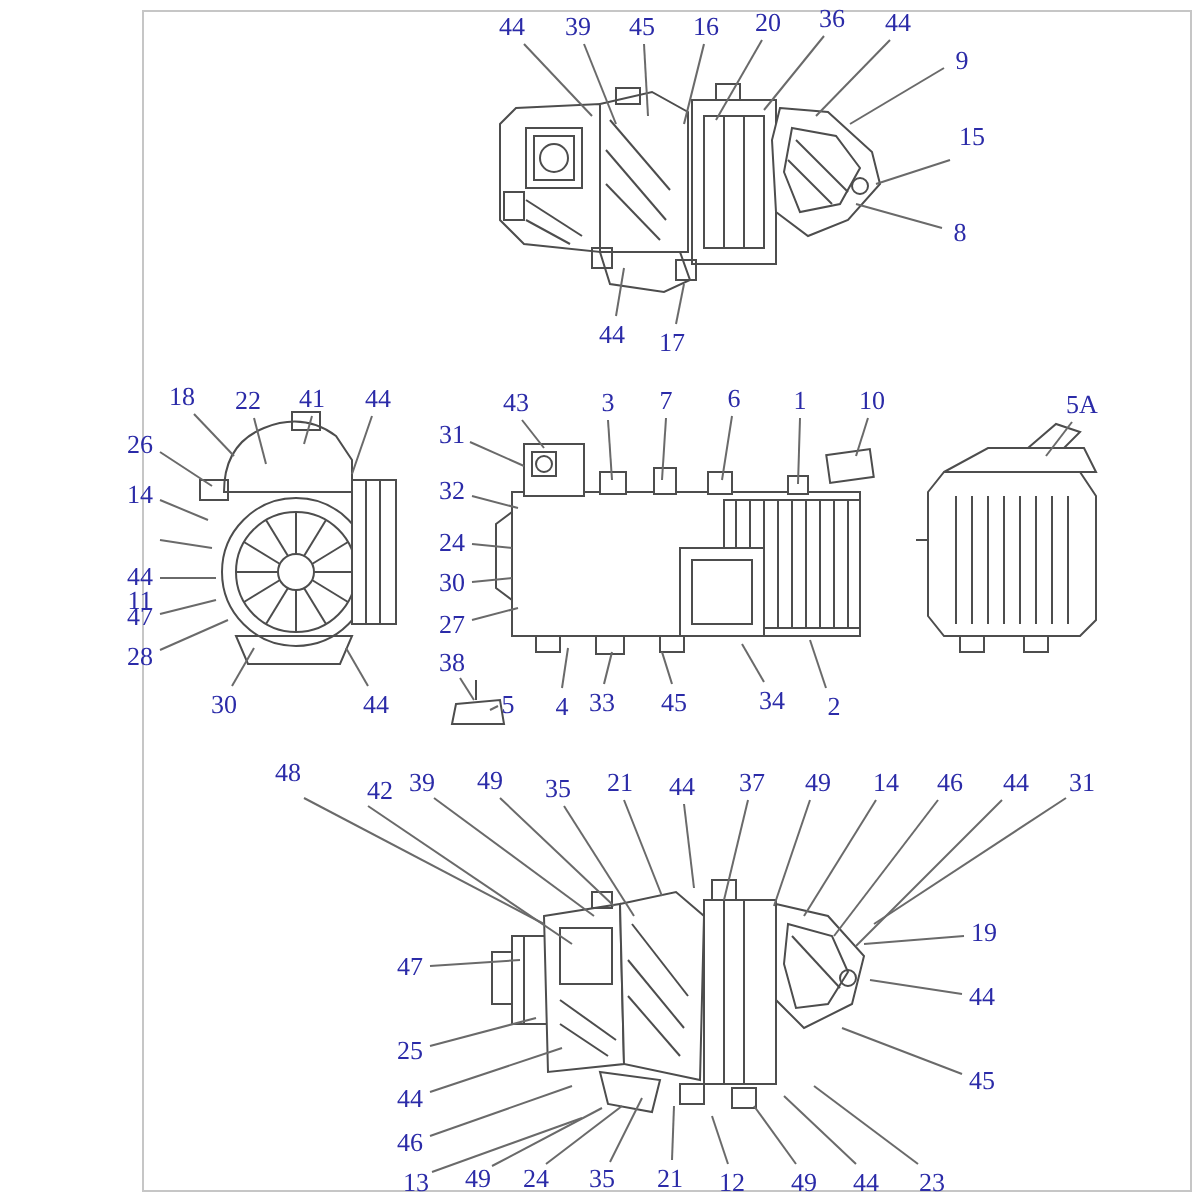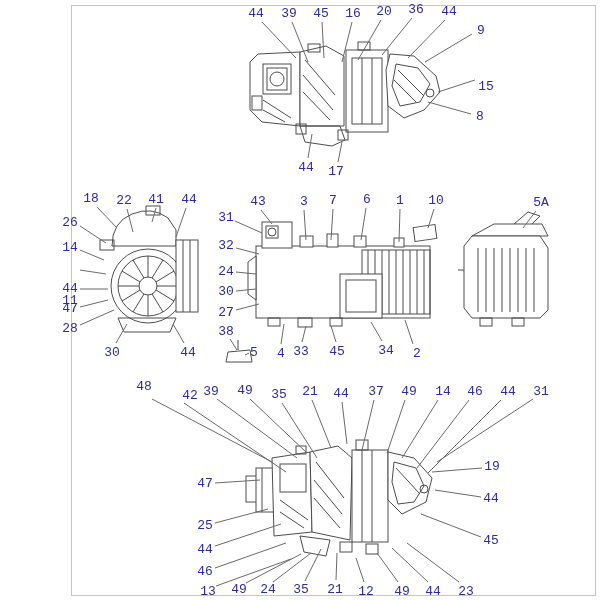--- a/index.html
+++ b/index.html
@@ -1,17 +1,17 @@
 <!DOCTYPE html>
 <html><head>
 <meta charset="utf-8">
 <style>
   html,body{margin:0;padding:0;background:#ffffff;}
   .stage{position:relative;width:600px;height:600px;background:#fff;
-         font-family:Liberation Mono, monospace;overflow:hidden;}
+         font-family:Liberation Serif, serif;overflow:hidden;}
   .frame{position:absolute;left:71px;top:5px;width:525px;height:591px;
          border:1px solid #c6c6c6;box-sizing:border-box;pointer-events:none;}
   svg.art{position:absolute;left:0;top:0;}
   #labels-layer{position:absolute;left:0;top:0;width:600px;height:600px;}
   .part-label{position:absolute;transform:translate(-50%,-50%);
               font-size:13px;line-height:1;cursor:pointer;white-space:nowrap;}
 </style>
 </head>
 <body>
 
@@ -224,21 +224,21 @@
 
   <div id="labels-layer" style="color: rgb(43, 43, 168);">
       <div class="part-label" style="left: 256px; top: 13px;">44</div>
       <div class="part-label" style="left: 289px; top: 13px;">39</div>
       <div class="part-label" style="left: 321px; top: 13px;">45</div>
       <div class="part-label" style="left: 353px; top: 13px; text-align: right;">16</div>
       <div class="part-label" style="left: 384px; top: 11px;">20</div>
       <div class="part-label" style="left: 416px; top: 9px;">36</div>
       <div class="part-label" style="left: 449px; top: 11px;">44</div>
       <div class="part-label" style="left: 481px; top: 30px;">9</div>
-      <div class="part-label" style="left: 486px; top: 86px;">15</div>
+      <div class="part-label" style="left: 486px; top: 68px;">15</div>
       <div class="part-label" style="left: 480px; top: 116px;">8</div>
       <div class="part-label" style="left: 306px; top: 167px;">44</div>
       <div class="part-label" style="left: 336px; top: 171px;">17</div>
       <div class="part-label" style="left: 91px; top: 198px;">18</div>
       <div class="part-label" style="left: 124px; top: 200px;">22</div>
       <div class="part-label" style="left: 156px; top: 199px;">41</div>
       <div class="part-label" style="left: 189px; top: 199px;">44</div>
       <div class="part-label" style="left: 70px; top: 222px;">26</div>
       <div class="part-label" style="left: 70px; top: 247px;">14</div>
       <div class="part-label" style="left: 70px; top: 268px; margin-top: 32px;">11</div>

